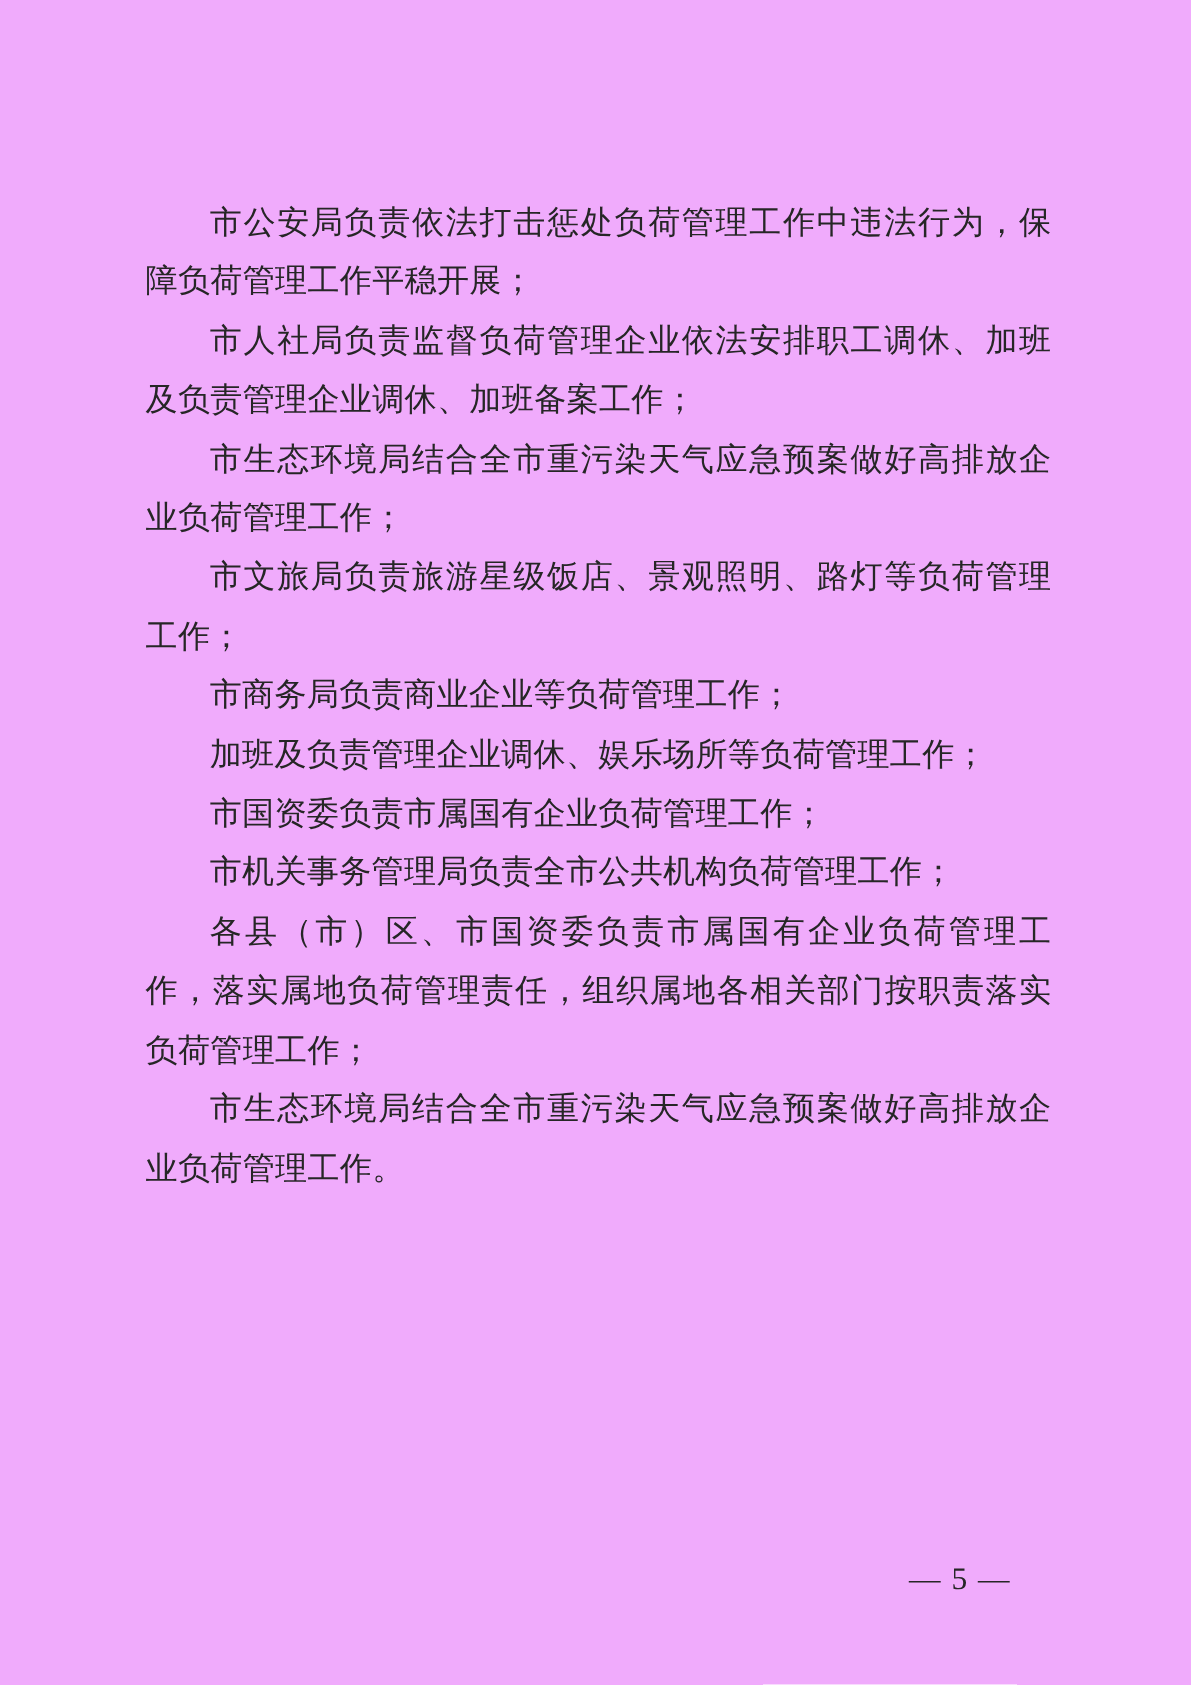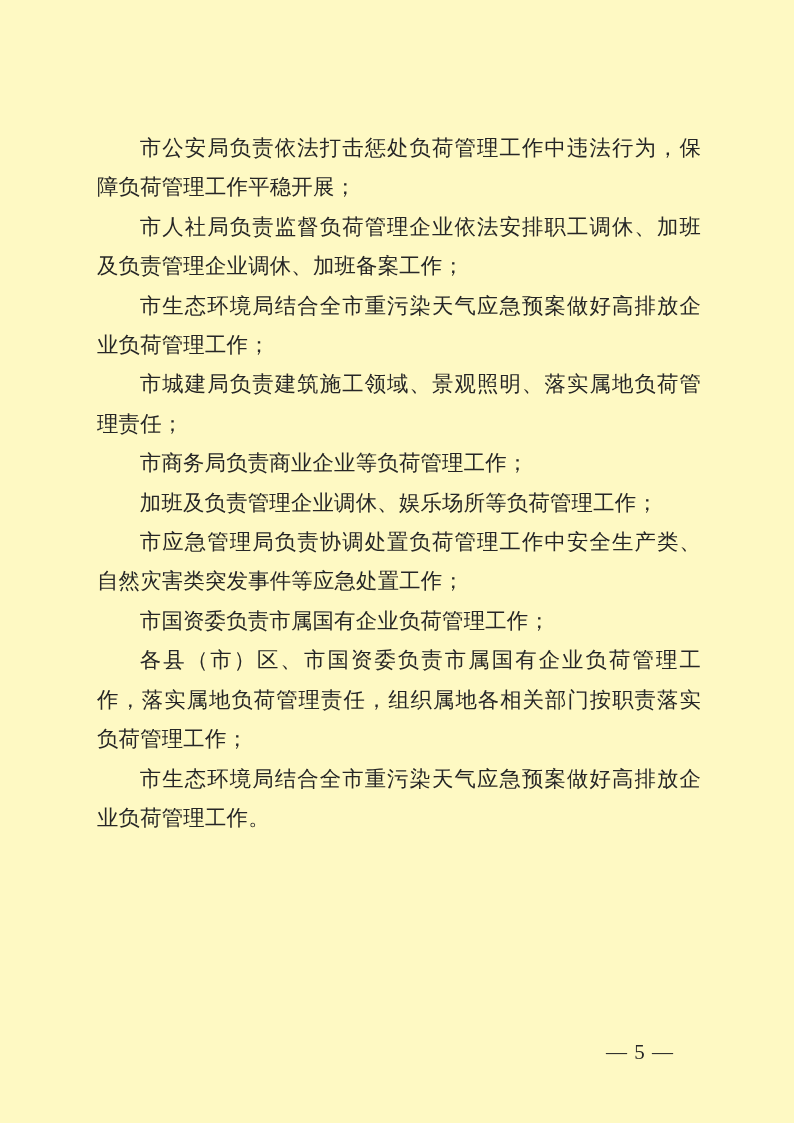--- a/index.html
+++ b/index.html
@@ -4,21 +4,21 @@
 <style>
   html, body {
     margin: 0;
     padding: 0;
     background: #ffffff;
   }
   .page {
     position: relative;
     width: 794px;
     height: 1123px;
-    background: #fef9c3;
+    background: #f0abfc;
     overflow: hidden;
     font-family: "Liberation Serif", "DejaVu Serif", serif;
     color: #262626;
   }
   .text-block {
     position: absolute;
     left: 97px;
     top: 129px;
     width: 604px;
     font-size: 21.4px;
@@ -45,24 +45,24 @@
 </style>
 </head>
 <body>
 
 <div class="page">
 
   <div class="text-block">
     <p class="para">市公安局负责依法打击惩处负荷管理工作中违法行为，保障负荷管理工作平稳开展；</p>
     <p class="para">市人社局负责监督负荷管理企业依法安排职工调休、加班及负责管理企业调休、加班备案工作；</p>
     <p class="para">市生态环境局结合全市重污染天气应急预案做好高排放企业负荷管理工作；</p>
-    <p class="para">市城建局负责建筑施工领域、景观照明、落实属地负荷管理责任；</p>
+    <p class="para">市文旅局负责旅游星级饭店、景观照明、路灯等负荷管理工作；</p>
     <p class="para">市商务局负责商业企业等负荷管理工作；</p>
     <p class="para">加班及负责管理企业调休、娱乐场所等负荷管理工作；</p>
-    <p class="para">市应急管理局负责协调处置负荷管理工作中安全生产类、自然灾害类突发事件等应急处置工作；</p>
     <p class="para">市国资委负责市属国有企业负荷管理工作；</p>
+    <p class="para">市机关事务管理局负责全市公共机构负荷管理工作；</p>
     <p class="para">各县（市）区、市国资委负责市属国有企业负荷管理工作，落实属地负荷管理责任，组织属地各相关部门按职责落实负荷管理工作；</p>
     <p class="para">市生态环境局结合全市重污染天气应急预案做好高排放企业负荷管理工作。</p>
   </div>
 
   <div class="page-number">— 5 —</div>
 
 </div>
 
 </body></html>

